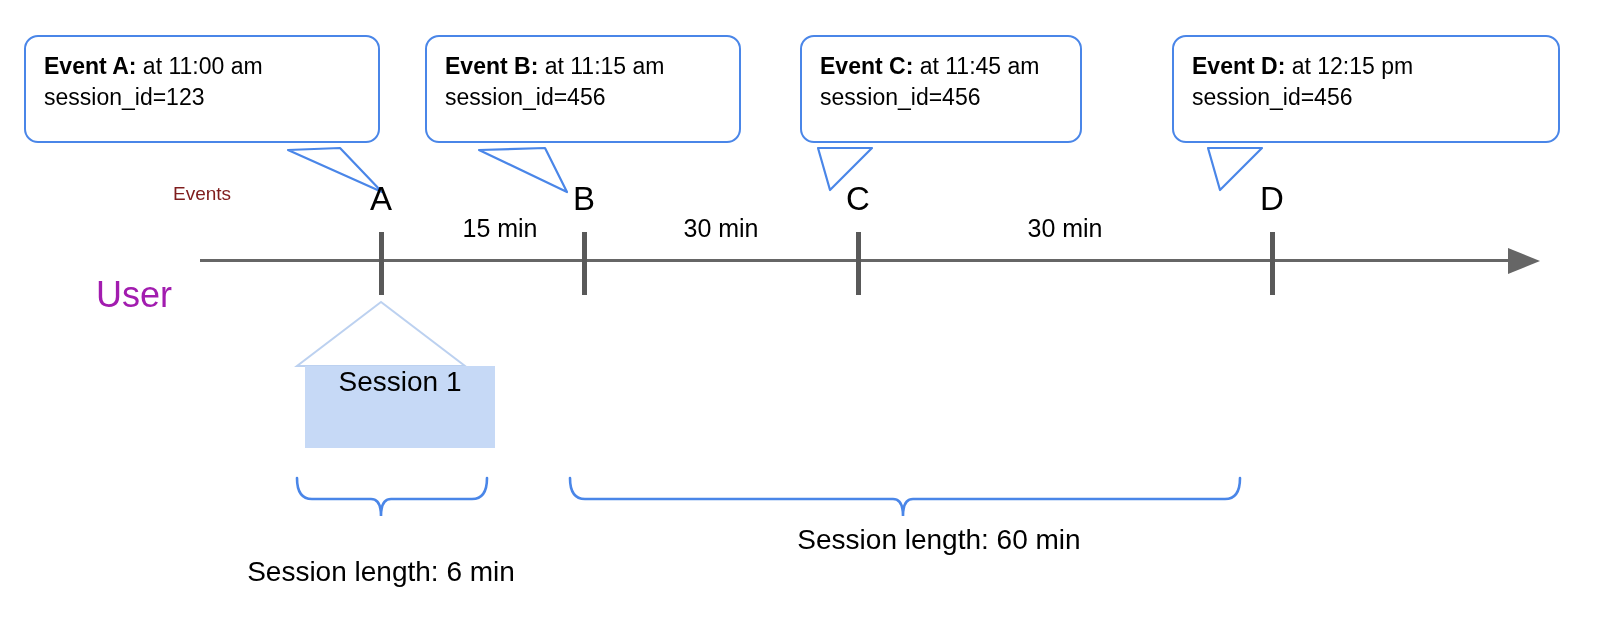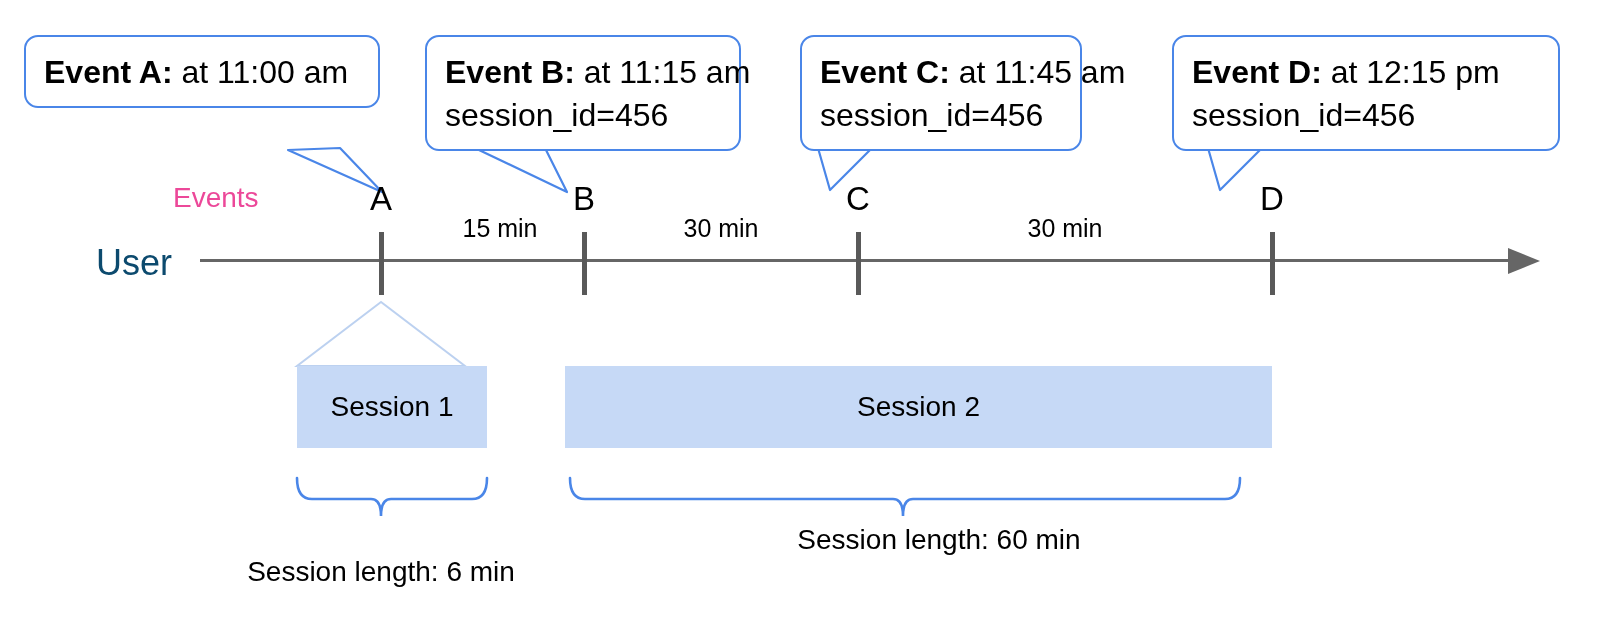--- a/index.html
+++ b/index.html
@@ -27,22 +27,22 @@
     pointer-events: none;
   }
 
   
   .callout {
     position: absolute;
     box-sizing: border-box;
     border: 2.2px solid #4a86e8;
     border-radius: 14px;
     background: #ffffff;
-    padding: 14px 18px 12px 18px;
-    font-size: 32px;
+    padding: 14px 18px 28px 18px;
+    font-size: 23px;
     line-height: 1.34;
     color: #000000;
     white-space: nowrap;
     z-index: 3;
   }
   .callout .ttl {
     font-weight: bold;
   }
   .callout .ln2 {
     display: block;
@@ -72,43 +72,45 @@
   .dur-label {
     position: absolute;
     font-size: 25px;
     line-height: 1;
     color: #000000;
     transform: translateX(-50%);
     z-index: 2;
   }
   .row-label-events {
     position: absolute;
-    font-size: 28px;
+    font-size: 19px;
     line-height: 1;
-    color: #ec4899;
+    color: #7f1d1d;
     z-index: 2;
   }
   .row-label-user {
     position: absolute;
     font-size: 36px;
     line-height: 1;
-    color: #0c4a6e;
+    color: #a21caf;
     z-index: 2;
+    margin-top: 32px;
   }
 
   
   .session-bar {
     position: absolute;
     background: #c6d9f6;
     display: flex;
-    align-items: center;
+    align-items: flex-start;
     justify-content: center;
     font-size: 28px;
     color: #000000;
     z-index: 2;
+    margin-left: 8px;
   }
 
   
   .len-label {
     position: absolute;
     font-size: 28px;
     line-height: 1;
     color: #000000;
     transform: translateX(-50%);
     white-space: nowrap;
@@ -131,20 +133,21 @@
 
     <polygon points="381,302 297,366 465,366" fill="none" stroke="#bcd1f0" stroke-width="2"></polygon>
 
     <path d="M 297,478 Q 297,499 312,499 L 371,499 Q 381,499 381,516 Q 381,499 391,499 L 472,499 Q 487,499 487,478" fill="none" stroke="#4a86e8" stroke-width="2.6" stroke-linecap="round"></path>
 
     <path d="M 570,478 Q 570,499 585,499 L 893,499 Q 903,499 903,516 Q 903,499 913,499 L 1225,499 Q 1240,499 1240,478" fill="none" stroke="#4a86e8" stroke-width="2.6" stroke-linecap="round"></path>
   </svg>
 
   <div class="callout" style="left:24px; top:35px; width:356px;">
     <span class="ttl">Event A:</span><span> at 11:00 am</span>
+    <span class="ln2">session_id=123</span>
   </div>
 
   <div class="callout" style="left:425px; top:35px; width:316px;">
     <span class="ttl">Event B:</span><span> at 11:15 am</span>
     <span class="ln2">session_id=456</span>
   </div>
 
   <div class="callout" style="left:800px; top:35px; width:282px;">
     <span class="ttl">Event C:</span><span> at 11:45 am</span>
     <span class="ln2">session_id=456</span>
@@ -170,20 +173,17 @@
   <div class="ev-letter" style="left:858px; top:182px;">C</div>
   <div class="ev-letter" style="left:1272px; top:182px;">D</div>
 
   <div class="dur-label" style="left:482px; top:216px;margin-left:18px;">15 min</div>
   <div class="dur-label" style="left:721px; top:216px;">30 min</div>
   <div class="dur-label" style="left:1065px; top:216px;">30 min</div>
 
   <div class="session-bar" style="left:297px; top:366px; width:190px; height:82px;">
     <span>Session 1</span>
   </div>
-  <div class="session-bar" style="left:565px; top:366px; width:707px; height:82px;">
-    <span>Session 2</span>
-  </div>
 
   <div class="len-label" style="left:381px; top:558px;">Session length: 6 min</div>
   <div class="len-label" style="left:903px; top:526px;margin-left:36px;">Session length: 60 min</div>
 
 </div>
 
 </body></html>

